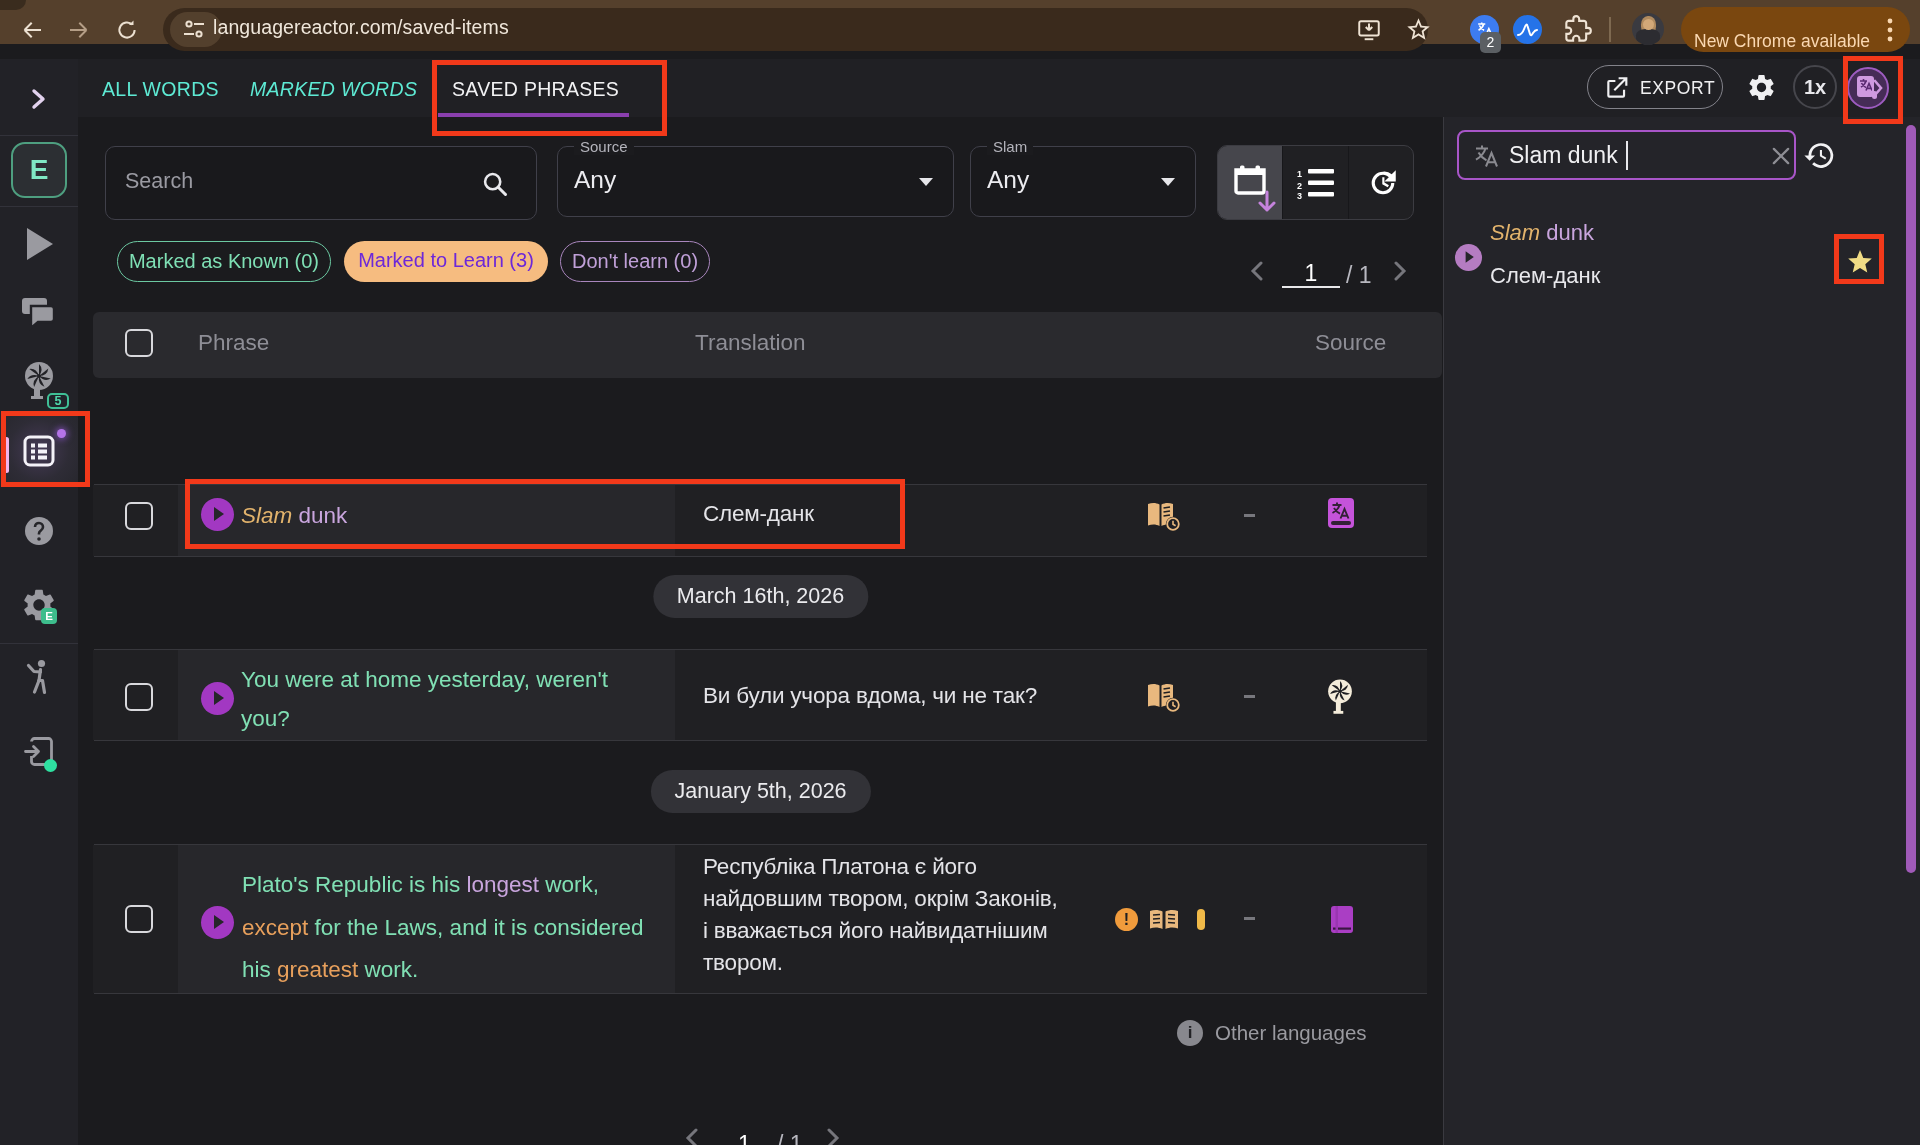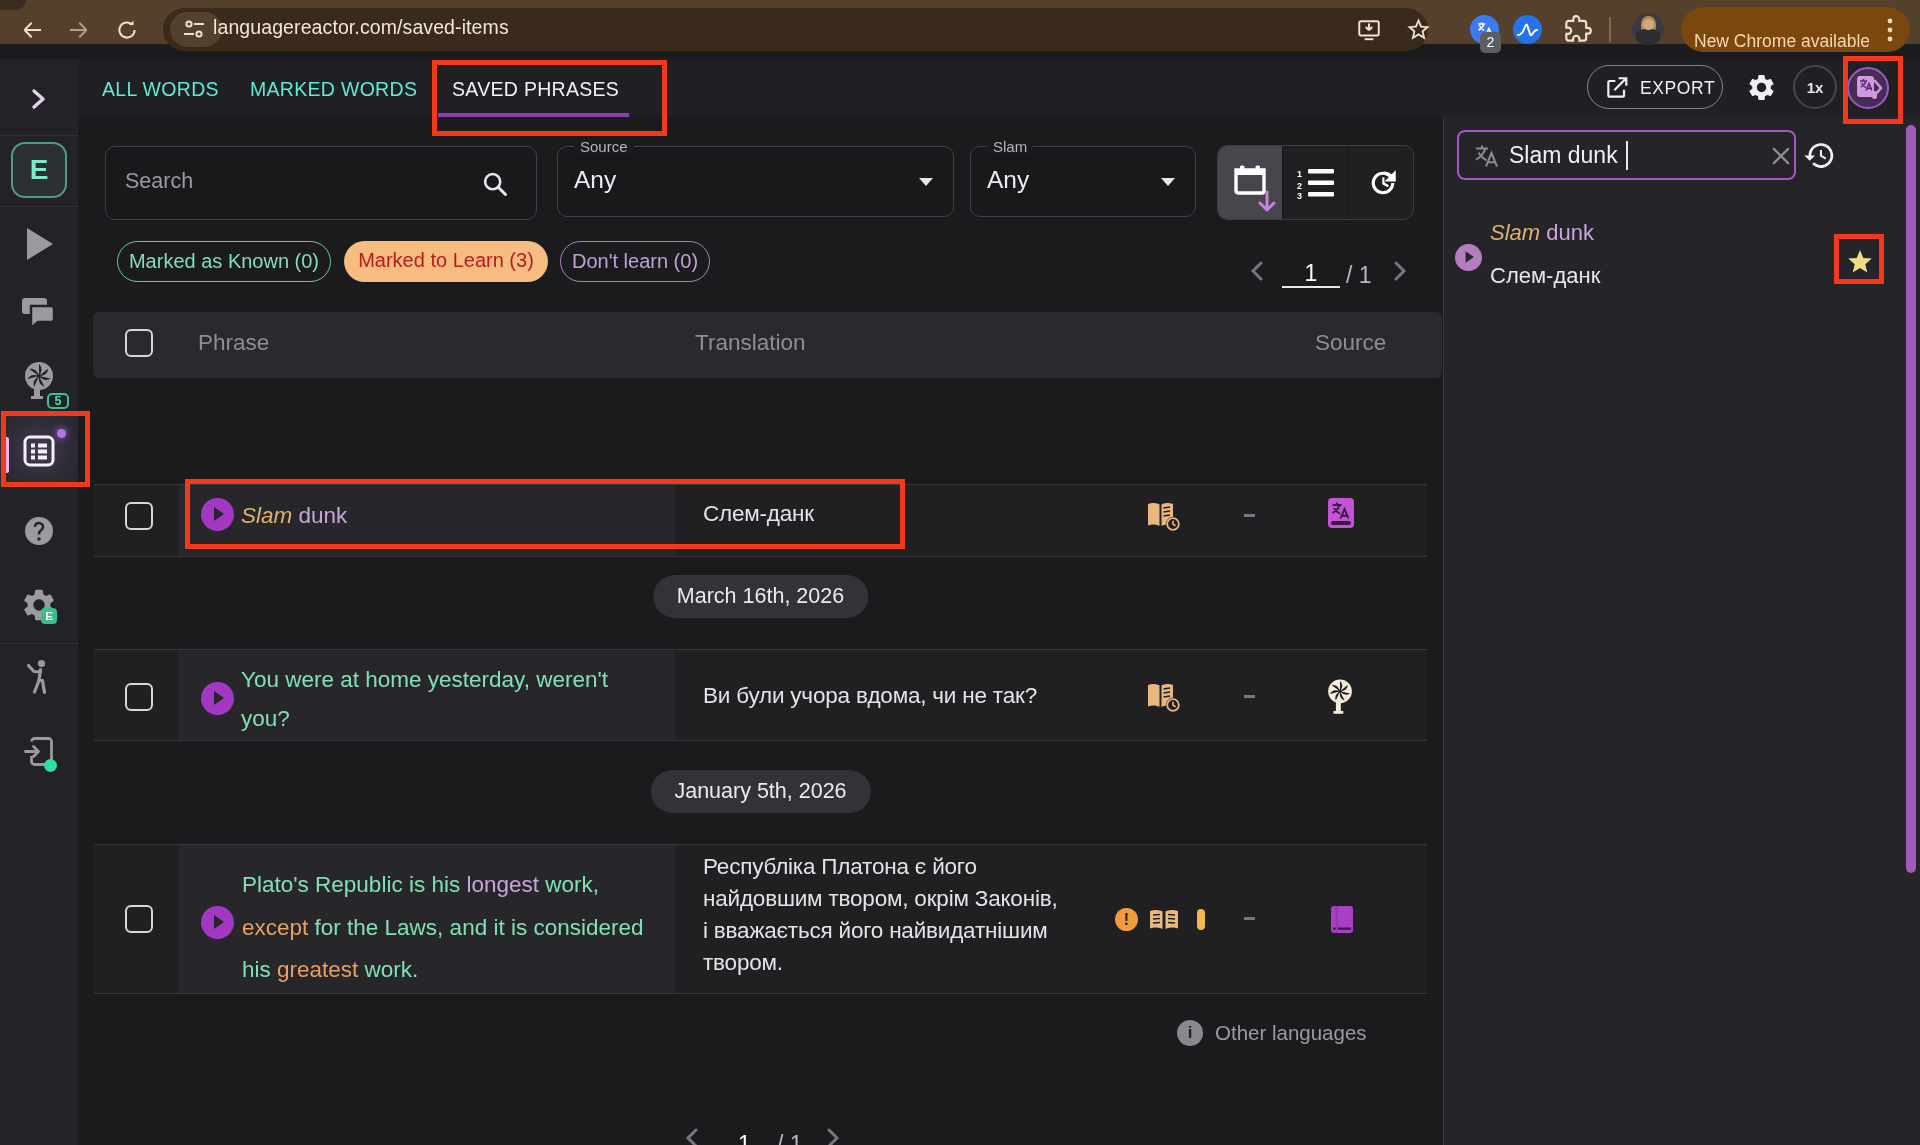--- a/index.html
+++ b/index.html
@@ -21,21 +21,21 @@
   #sbpink { left:4px; top:378px; width:5px; height:36px; background:#f2b6ee; border-radius:3px; }
   #sbdot { left:57px; top:370px; width:9px; height:9px; background:#b473e8; border-radius:50%; box-shadow:0 0 6px 2px rgba(150,90,220,0.6);}
   .sbicon { position:absolute; left:50%; transform:translateX(-50%); }
   
   #apphead { left:78px; top:59px; width:1842px; height:58px; background:#202024; }
   .tab { position:absolute; top:19px; font-size:19.5px; letter-spacing:0.3px; color:#5eead4; }
   #tab3 { color:#f2f2f4; }
   #tabline { left:360px; top:54px; width:191px; height:4px; background:#8a3fae; }
   #exportbtn { left:1509px; top:6px; width:136px; height:44px; border:1px solid #83838b; border-radius:22px; color:#f0f0f2; }
   #exportbtn .lbl { position:absolute; left:52px; top:12px; font-size:17.5px; letter-spacing:0.6px; }
-  #onex { left:1715px; top:6px; width:44px; height:44px; border:2px solid #46464c; border-radius:50%; color:#e8e8ec; font-size:15px; font-weight:bold; text-align:center; line-height:41px;}
+  #onex { left:1715px; top:6px; width:44px; height:44px; border:2px solid #46464c; border-radius:50%; color:#e8e8ec; font-size:20px; font-weight:bold; text-align:center; line-height:41px;}
   
   #main { left:78px; top:117px; width:1365px; height:1028px; background:#1b1b1e; }
   .inputbox { position:absolute; background:#19191c; border:1px solid #40404a; border-radius:10px; }
   .sellabel { position:absolute; top:-9px; font-size:15px; color:#b4b4bc; background:#1b1b1e; padding:0 6px; }
   .selval { position:absolute; left:16px; top:19px; font-size:24.5px; color:#ececf0; }
   .caret { position:absolute; top:31px; width:0; height:0; border-left:7px solid transparent; border-right:7px solid transparent; border-top:8px solid #e6e6ea; }
   .chip { position:absolute; top:124px; height:41px; border-radius:21px; font-size:20px; line-height:38px; text-align:center; }
   .datechip { position:absolute; left:50%; background:#323237; border-radius:22px; color:#ebebee; font-size:21.5px; height:43px; line-height:43px; padding:0 24px; transform:translateX(-50%); }
   
   .hdrrow { left:15px; top:195px; width:1349px; height:66px; background:#2a2a2e; border-radius:6px; color:#8e8e96; font-size:22.5px; }
@@ -195,21 +195,21 @@
     </svg>
   <svg class="sbicon" style="top:677px;" width="31" height="31" viewBox="0 0 31 31">
       <path d="M8 5.5a3 3 0 0 1 3-3h14a3 3 0 0 1 3 3v20a3 3 0 0 1-3 3H11a3 3 0 0 1-3-3v-5.5" fill="none" stroke="#9a9aa0" stroke-width="2.8"></path>
       <path d="M2 15.5h13m0 0l-5-5m5 5l-5 5" stroke="#9a9aa0" stroke-width="2.8" fill="none" stroke-linecap="round"></path>
     </svg>
   <div class="abs" style="left:44px;top:700px;width:13px;height:13px;border-radius:50%;background:#2ee0a0;"></div>
 </div>
 
 <div class="abs" id="apphead">
   <div class="tab" style="left:24px;">ALL WORDS</div>
-  <div class="tab" style="left:172px;">MARKED WORDS</div>
+  <div class="tab" style="left:172px;font-style:italic;">MARKED WORDS</div>
   <div class="tab" id="tab3" style="left:374px;">SAVED PHRASES</div>
   <div class="abs" id="tabline"></div>
   <div class="abs" id="exportbtn">
     <svg class="abs" style="left:16px;top:9px;" width="26" height="26" viewBox="0 0 24 24">
         <path d="M17.5 19H5V6.5h5.5v-2H5a2 2 0 0 0-2 2V19a2 2 0 0 0 2 2h12.5a2 2 0 0 0 2-2v-5.5h-2zM13.5 2v2h4.7L8.8 13.4l1.4 1.4 9.4-9.4V10h2V2z" fill="#f0f0f2"></path>
       </svg>
     <span class="lbl">EXPORT</span>
   </div>
   <svg class="abs" style="left:1668px;top:13px;" width="31" height="31" viewBox="0 0 24 24">
       <path d="M19.14 12.94c.04-.3.06-.61.06-.94 0-.32-.02-.64-.07-.94l2.03-1.58a.49.49 0 0 0 .12-.61l-1.92-3.32a.488.488 0 0 0-.59-.22l-2.39.96c-.5-.38-1.03-.7-1.62-.94l-.36-2.54a.484.484 0 0 0-.48-.41h-3.84c-.24 0-.43.17-.47.41l-.36 2.54c-.59.24-1.13.57-1.62.94l-2.39-.96c-.22-.08-.47 0-.59.22L2.74 8.87c-.12.21-.08.47.12.61l2.03 1.58c-.05.3-.09.63-.09.94s.02.64.07.94l-2.03 1.58a.49.49 0 0 0-.12.61l1.92 3.32c.12.22.37.29.59.22l2.39-.96c.5.38 1.03.7 1.62.94l.36 2.54c.05.24.24.41.48.41h3.84c.24 0 .44-.17.47-.41l.36-2.54c.59-.24 1.13-.56 1.62-.94l2.39.96c.22.08.47 0 .59-.22l1.92-3.32c.12-.22.07-.47-.12-.61l-2.01-1.58zM12 15.6A3.61 3.61 0 0 1 8.4 12c0-1.98 1.62-3.6 3.6-3.6s3.6 1.62 3.6 3.6-1.62 3.6-3.6 3.6z" fill="#f0f0f2"></path>
@@ -275,21 +275,21 @@
           <text x="1" y="32">3</text>
         </g>
       </svg>
     <svg class="abs" style="left:148px;top:20px;" width="34" height="34" viewBox="0 0 24 24">
         <path d="M12 4a8 8 0 1 0 8 8h-2.2A5.8 5.8 0 1 1 12 6.2c1.6 0 3.05.66 4.1 1.72L13 11h8V3l-2.86 2.86A8 8 0 0 0 12 4z" fill="#fff"></path>
         <path d="M11.5 8v4.8l3.8 2.2.9-1.5-3.2-1.9V8z" fill="#fff"></path>
       </svg>
   </div>
 
   <div class="chip" style="left:39px; width:214px; border:1.5px solid #6cc9a2; color:#7fe0b5;">Marked as Known (0)</div>
-  <div class="chip" style="left:266px; width:204px; background:#f6bc80; color:#b91c1c;">Marked to Learn (3)</div>
+  <div class="chip" style="left:266px; width:204px; background:#f6bc80; color:#6d28d9;">Marked to Learn (3)</div>
   <div class="chip" style="left:482px; width:150px; border:1.5px solid #a986bd; color:#c0a0d8;">Don't learn (0)</div>
 
   <svg class="abs" style="left:1171px;top:144px;" width="16" height="20" viewBox="0 0 16 20">
       <path d="M12 2L4 10l8 8" stroke="#76767c" stroke-width="3" fill="none" stroke-linecap="round"></path>
     </svg>
   <div class="abs" style="left:1204px; top:143px; width:58px; border-bottom:2px solid #e8e8ea; height:28px; text-align:center; color:#fff; font-size:23px;">1</div>
   <div class="abs" style="left:1268px; top:145px; color:#b8b8c0; font-size:23px;">/ 1</div>
   <svg class="abs" style="left:1314px;top:144px;" width="16" height="20" viewBox="0 0 16 20">
       <path d="M4 2l8 8-8 8" stroke="#76767c" stroke-width="3" fill="none" stroke-linecap="round"></path>
     </svg>

